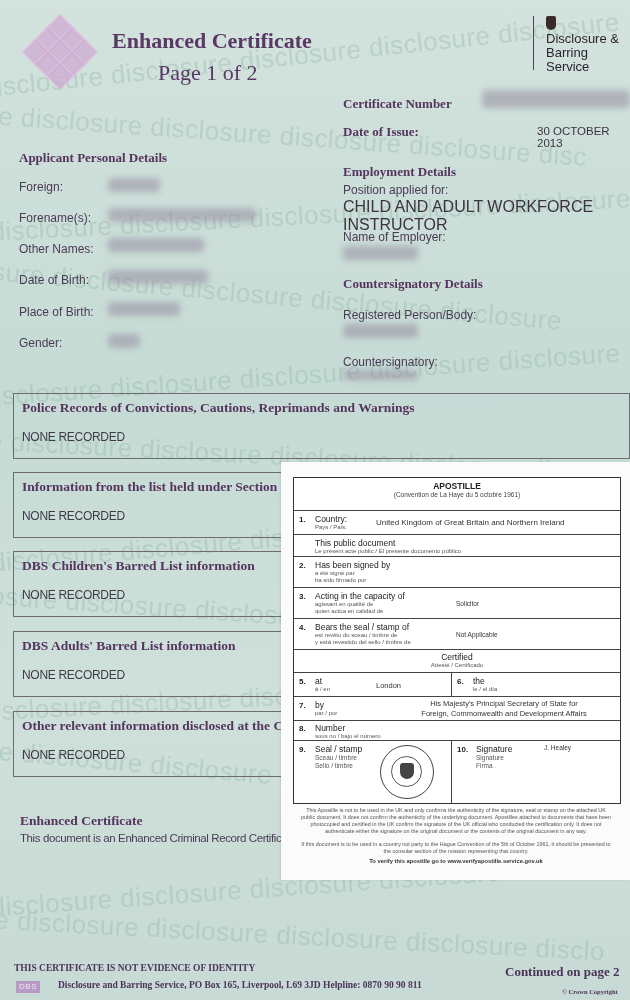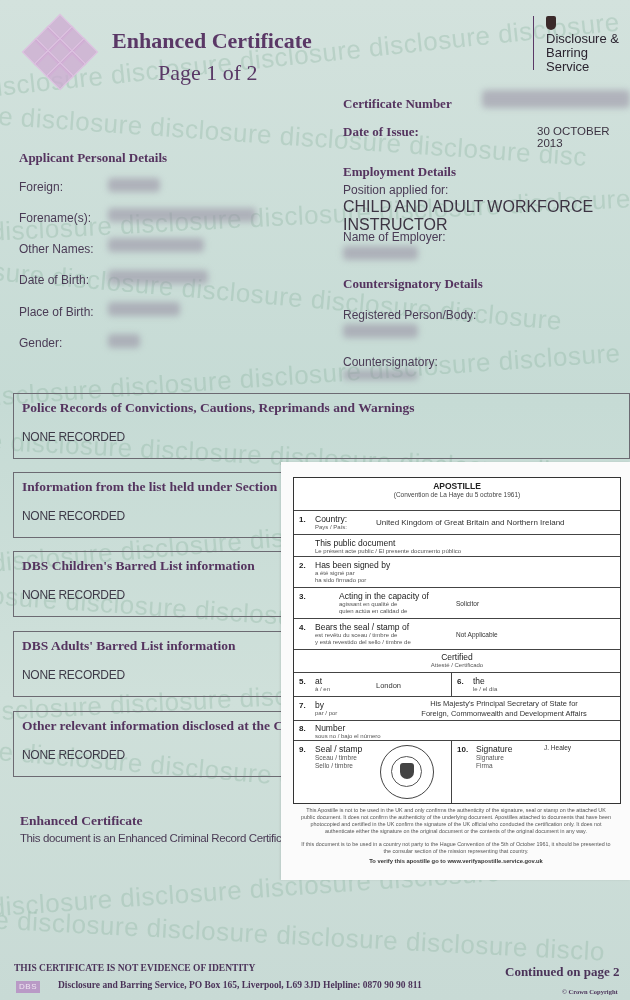--- a/index.html
+++ b/index.html
@@ -278,21 +278,21 @@
     <div class="apo-row" style="height:31px;">
       <span class="apo-num" style="top:4px;">2.</span>
       <div style="position:absolute;left:21px;top:3px;">
         <div class="apo-en">Has been signed by</div>
         <div class="apo-small">a été signé par</div>
         <div class="apo-small">ha sido firmado por</div>
       </div>
     </div>
     <div class="apo-row" style="height:31px;">
       <span class="apo-num" style="top:4px;">3.</span>
-      <div style="position:absolute;left:21px;top:3px;margin-left:24px;">
+      <div style="position:absolute;left:21px;top:3px;">
         <div class="apo-en">Acting in the capacity of</div>
         <div class="apo-small">agissant en qualité de</div>
         <div class="apo-small">quien actúa en calidad de</div>
       </div>
       <span class="apo-val" style="left:162px;top:12px;font-size:6.5px;">Solicitor</span>
     </div>
     <div class="apo-row" style="height:31px;">
       <span class="apo-num" style="top:4px;">4.</span>
       <div style="position:absolute;left:21px;top:3px;">
         <div class="apo-en">Bears the seal / stamp of</div>

